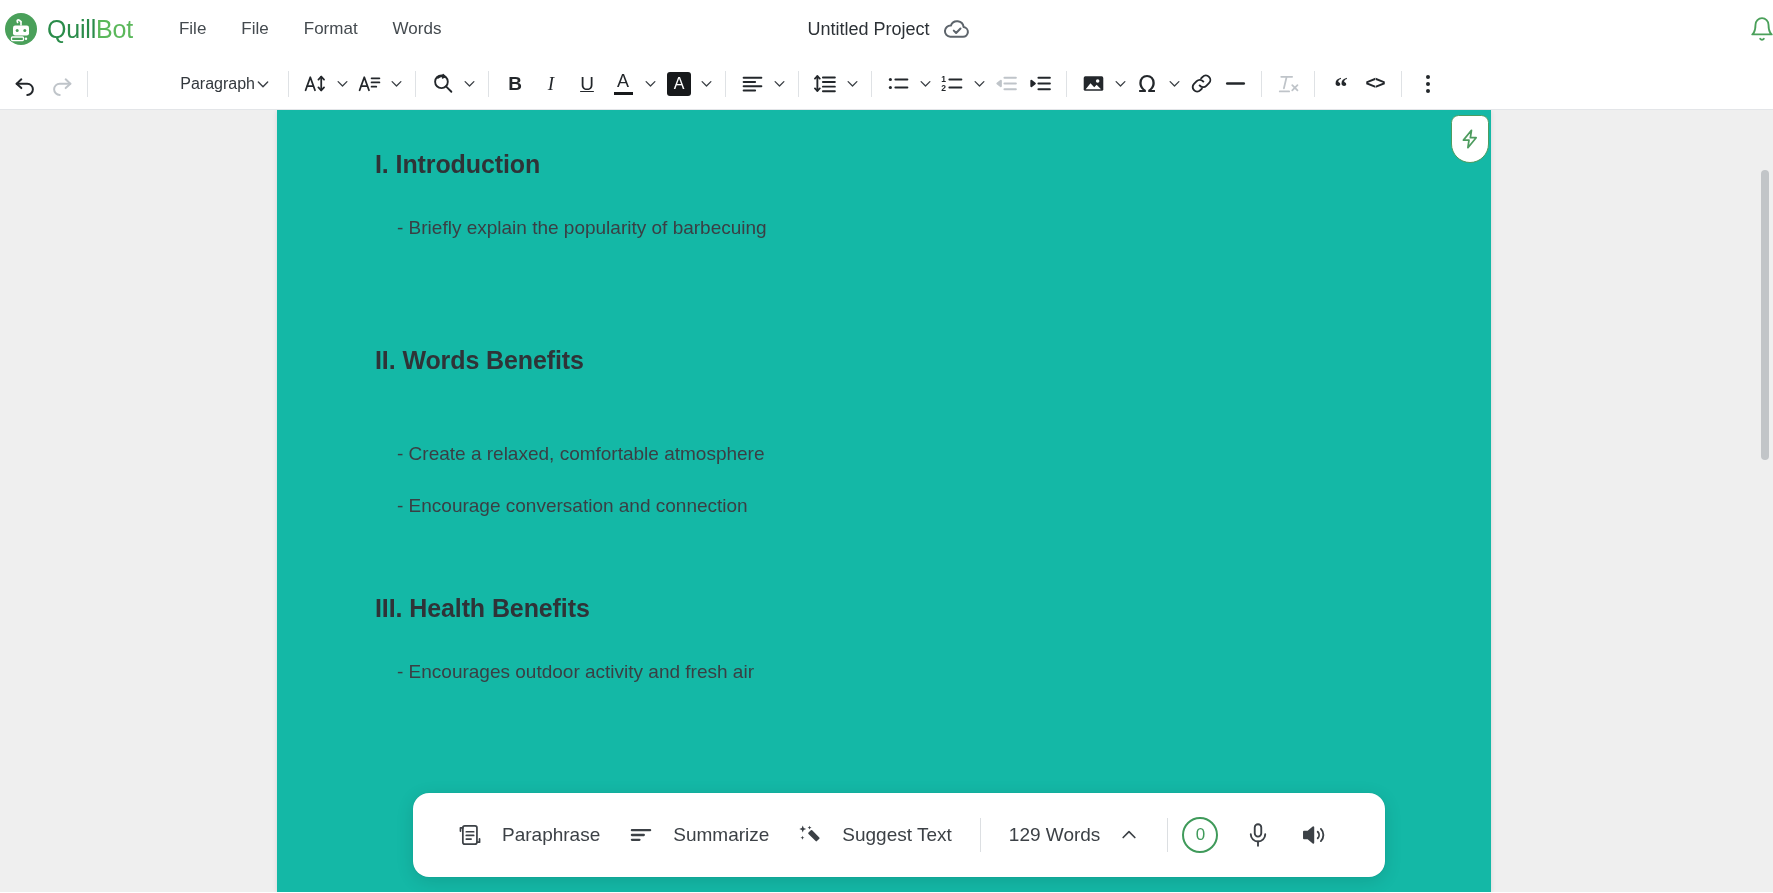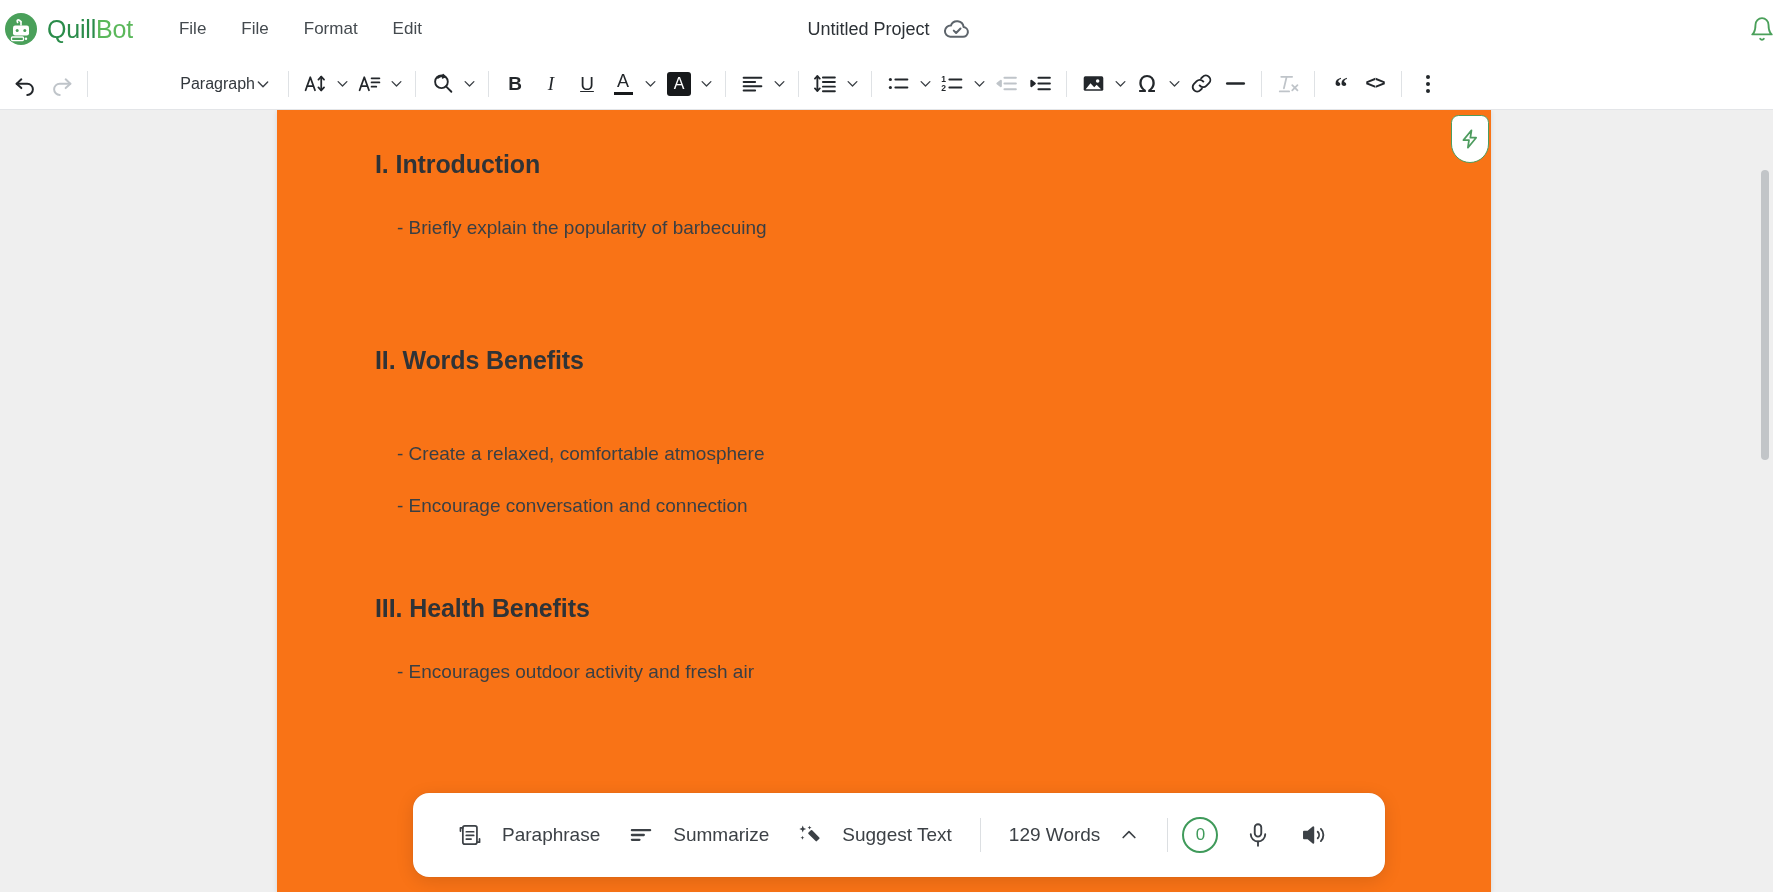--- a/index.html
+++ b/index.html
@@ -94,21 +94,21 @@
     position: relative;
     height: calc(893px - 58px - 53px);
     background: #efefef;
     display: flex;
     overflow: hidden;
   }
   .ws-left { width: 277px; flex: 0 0 277px; background: #efefef; }
   .page {
     position: relative;
     width: 1214px; flex: 0 0 1214px;
-    background: #f97316;
+    background: #14b8a6;
     box-shadow: 0 1px 5px rgba(0,0,0,0.10);
     padding: 40px 67px 0 98px;
     overflow: hidden;
   }
   .ws-right { flex: 1 1 auto; background: #efefef; }
 
   .doc h2 {
     font-size: 25px; font-weight: 700; color: #2f3337;
     letter-spacing: -0.1px;
   }
@@ -195,21 +195,21 @@
         <circle cx="22" cy="26.8" r="1.2" fill="#ffffff"></circle>
       </svg>
     </span>
     <span class="logo-text"><span class="q">Quill</span><span class="b">Bot</span></span>
   </div>
 
   <nav class="menu">
     <div class="menu-item">File</div>
     <div class="menu-item">File</div>
     <div class="menu-item">Format</div>
-    <div class="menu-item">Edit</div>
+    <div class="menu-item">Words</div>
   </nav>
 
   <div class="title-block">
     <div class="doc-title">Untitled Project</div>
     <div class="cloud-icon">
       <svg width="30" height="30" viewBox="0 0 24 24" fill="none" stroke="#5d646b" stroke-width="1.6" stroke-linecap="round" stroke-linejoin="round">
         <path d="M6.6 18.2h10.2a3.9 3.9 0 0 0 .5-7.77 5.3 5.3 0 0 0-10.2-1.2A3.95 3.95 0 0 0 6.6 18.2z"></path>
         <path d="M9.4 13.3l1.9 1.9 3.5-3.6"></path>
       </svg>
     </div>

